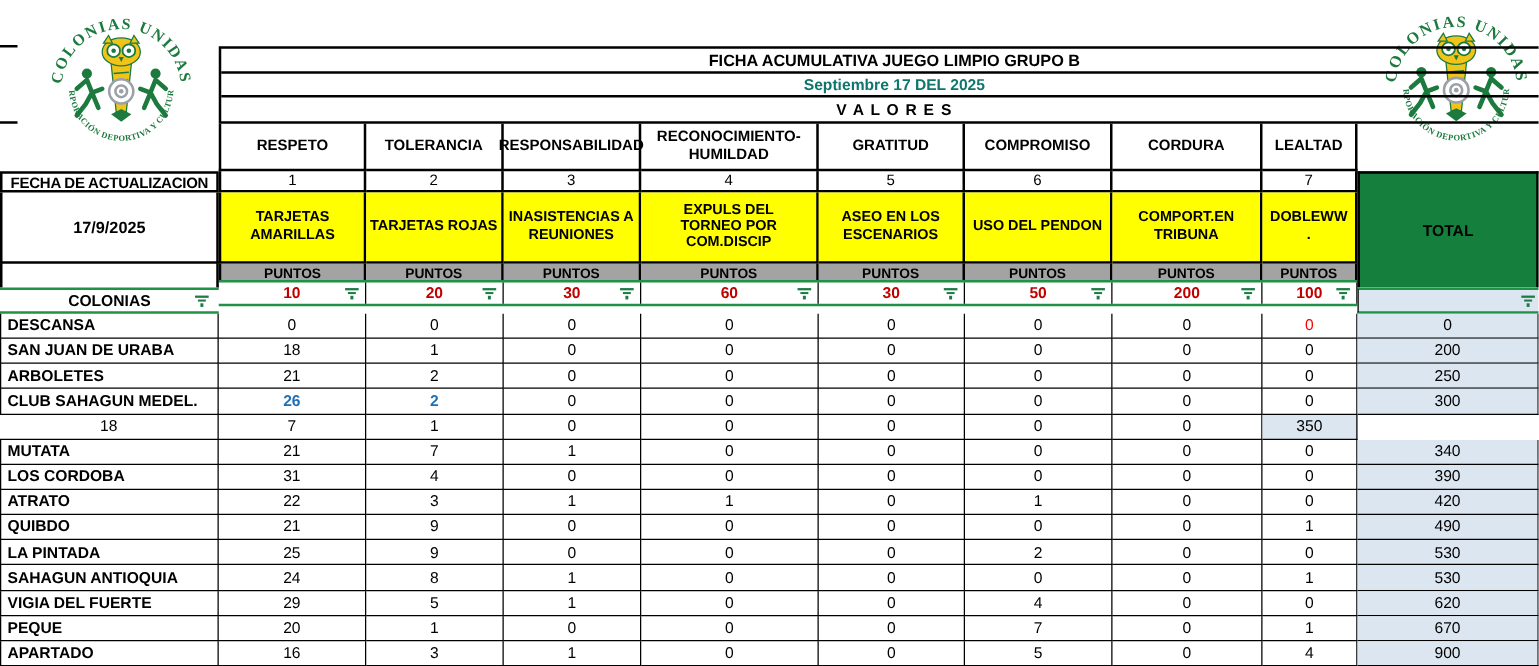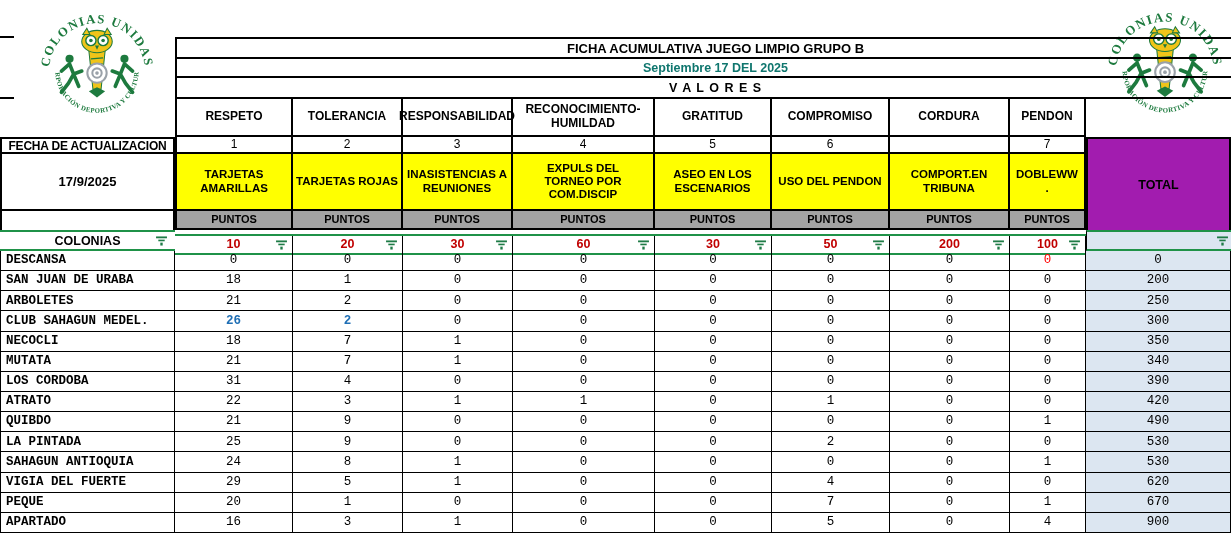--- a/index.html
+++ b/index.html
@@ -22,41 +22,41 @@
   .bordered .cell:first-child{border-left:2px solid #000;}
   #band-headers{top:99px;height:38px;}
   #band-headers .cell{font-weight:bold;font-size:12px;white-space:pre-line;}
   #band-numbers{top:137px;height:17px;}
   #band-numbers .cell{font-size:12px;}
   #band-yellow{top:154px;height:57px;}
   #band-yellow .cell{background:#FFFF00;font-weight:bold;font-size:11.5px;white-space:pre-line;padding:0 2px;}
   #band-puntos{top:211px;height:19px;}
   #band-puntos .cell{background:#a3a3a3;font-weight:bold;font-size:11px;}
   
-  .grow{top:234px;height:21px;border-top:2.5px solid #1F9248;border-bottom:2px solid #1F9248;background:#fff;}
+  .grow{top:224px;height:21px;border-top:2.5px solid #1F9248;border-bottom:2px solid #1F9248;background:#fff;}
   #band-points .cell{font-weight:bold;font-size:12.5px;color:#C00000;border-right:1px solid #000;}
   #colonias-cell{left:0;top:230px;width:175px;height:21px;display:flex;align-items:center;justify-content:center;
                  font-weight:bold;font-size:12.5px;border-top:2.5px solid #1F9248;border-bottom:2px solid #1F9248;}
   #total-filter-cell{left:1086px;top:230px;width:145px;height:21px;background:#DCE6F1;
                      border-top:2.5px solid #1F9248;border-bottom:2px solid #1F9248;border-left:1px solid #000;}
   .ficon{position:absolute;right:4px;top:50%;transform:translateY(-50%);fill:#1E7B46;}
   #colonias-cell .ficon{right:7px;}
   #total-filter-cell .ficon{right:2px;}
   
   #fecha-label{left:0;top:137px;width:175px;height:17px;border:2px solid #000;display:flex;align-items:center;
                justify-content:center;font-weight:bold;font-size:12px;letter-spacing:-0.2px;}
   #date-cell{left:0;top:154px;width:175px;height:57px;border:2px solid #000;border-top:none;display:flex;
              align-items:center;justify-content:center;font-weight:bold;font-size:13px;}
   #empty-cell{left:0;top:211px;width:175px;height:19px;border-left:2px solid #000;border-right:2px solid #000;}
   
-  #total-header{left:1086px;top:137px;width:145px;height:93px;background:#a21caf;border:2px solid #000;
+  #total-header{left:1086px;top:137px;width:145px;height:93px;background:#15803d;border:2px solid #000;
                 border-bottom:none;display:flex;align-items:center;justify-content:center;
                 font-weight:bold;font-size:12.5px;}
   
-  #rows{left:0;top:251px;width:1009px;height:282px;display:grid;grid-template-rows:repeat(14,1fr);font-family:Liberation Mono, monospace;}
+  #rows{left:0;top:251px;width:1009px;height:282px;display:grid;grid-template-rows:repeat(14,1fr);}
   .drow{display:grid;grid-template-columns:175px 118px 110px 110px 142px 117px 118px 120px 76px 145px;}
   .dcell{display:flex;align-items:center;justify-content:center;box-sizing:border-box;
          border-right:1px solid #000;border-bottom:1px solid #000;font-size:12.5px;line-height:1;}
   .dname{justify-content:flex-start;padding-left:5px;font-weight:bold;border-left:1px solid #000;}
   .dtotal{background:#DCE6F1;}
   .red{color:#FF0000;}
   .blue{color:#1F6FB5;font-weight:bold;}
   
   .stub{background:#000;}
   .logo-box{position:absolute;}
@@ -128,21 +128,21 @@
 
   <div class="band bordered" id="band-headers">
       <div class="cell">RESPETO</div>
       <div class="cell">TOLERANCIA</div>
       <div class="cell">RESPONSABILIDAD</div>
       <div class="cell">RECONOCIMIENTO-
 HUMILDAD</div>
       <div class="cell">GRATITUD</div>
       <div class="cell">COMPROMISO</div>
       <div class="cell">CORDURA</div>
-      <div class="cell">PENDON</div>
+      <div class="cell">LEALTAD</div>
     </div>
   <div class="band bordered" id="band-numbers">
       <div class="cell">1</div>
       <div class="cell">2</div>
       <div class="cell">3</div>
       <div class="cell">4</div>
       <div class="cell">5</div>
       <div class="cell">6</div>
       <div class="cell"></div>
       <div class="cell">7</div>
@@ -305,21 +305,20 @@
         <div class="dcell blue">2</div>
         <div class="dcell">0</div>
         <div class="dcell">0</div>
         <div class="dcell">0</div>
         <div class="dcell">0</div>
         <div class="dcell">0</div>
         <div class="dcell">0</div>
         <div class="dcell dtotal">300</div>
       </div>
       <div class="drow">
-        <div class="dcell dname">NECOCLI</div>
         <div class="dcell">18</div>
         <div class="dcell">7</div>
         <div class="dcell">1</div>
         <div class="dcell">0</div>
         <div class="dcell">0</div>
         <div class="dcell">0</div>
         <div class="dcell">0</div>
         <div class="dcell">0</div>
         <div class="dcell dtotal">350</div>
       </div>

